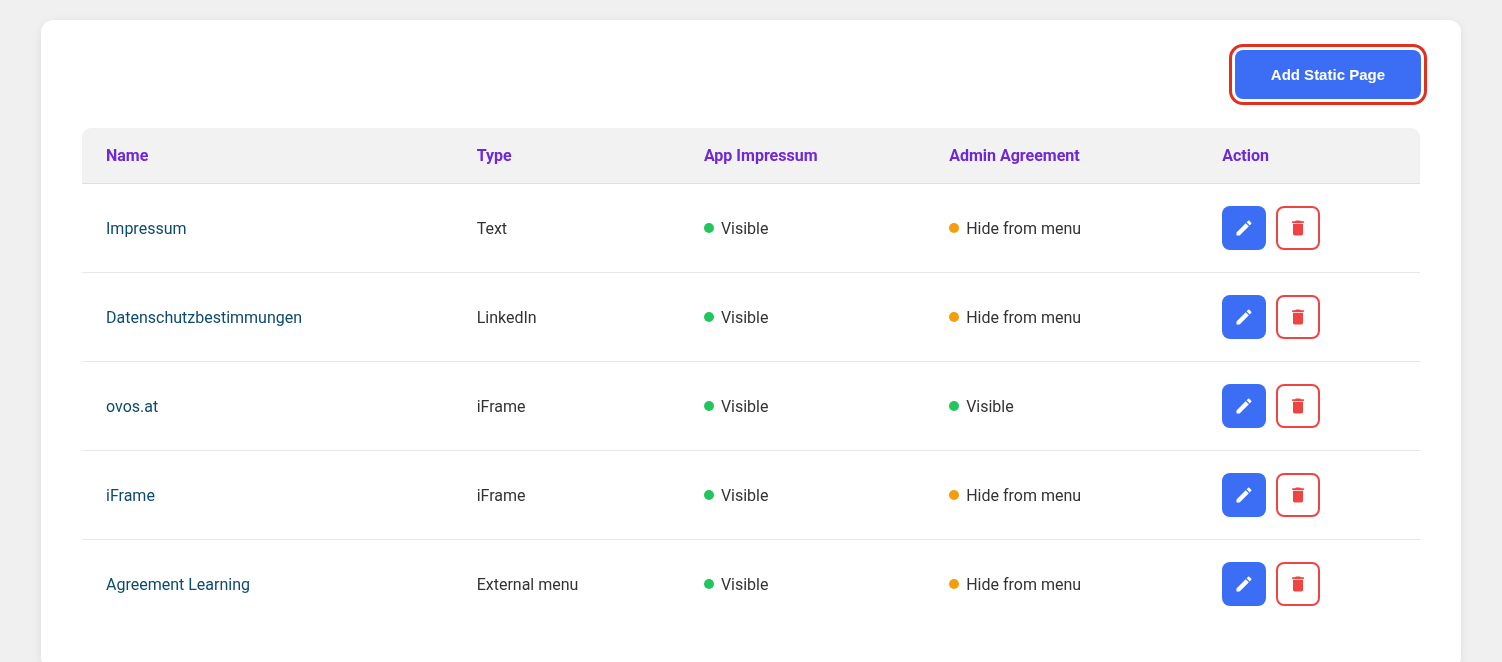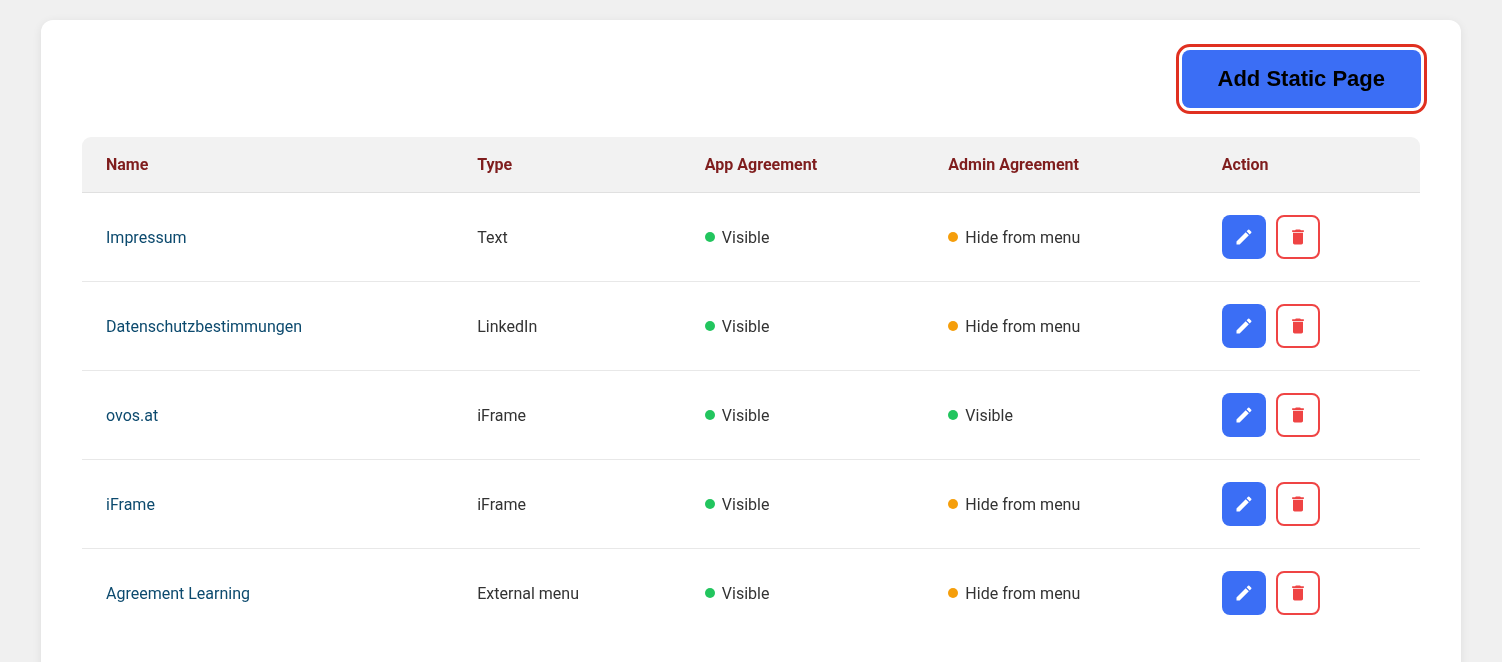--- a/index.html
+++ b/index.html
@@ -28,25 +28,25 @@
     }
 
     .top-bar {
       display: flex;
       justify-content: flex-end;
       margin-bottom: 28px;
     }
 
     .add-static-page-btn {
       background-color: #3b6ef5;
-      color: #000000;
+      color: #ffffff;
       border: none;
       border-radius: 8px;
       padding: 16px 36px;
-      font-size: 22px;
+      font-size: 15px;
       font-weight: 600;
       cursor: pointer;
       outline: 3px solid #e03020;
       outline-offset: 3px;
     }
 
     .data-table {
       width: 100%;
       border-collapse: collapse;
       border: 1px solid #e0e0e0;
@@ -56,21 +56,21 @@
 
     .data-table thead tr {
       background-color: #f2f2f2;
     }
 
     .data-table thead th {
       text-align: left;
       padding: 18px 24px;
       font-size: 16px;
       font-weight: 700;
-      color: #7f1d1d;
+      color: #6d28d9;
       border-bottom: 1px solid #e0e0e0;
     }
 
     .data-table tbody tr {
       border-bottom: 1px solid #e8e8e8;
     }
 
     .data-table tbody tr:last-child {
       border-bottom: none;
     }
@@ -164,21 +164,21 @@
 <div class="page-container">
   <div class="top-bar">
     <button class="add-static-page-btn">Add Static Page</button>
   </div>
 
   <table class="data-table">
     <thead>
       <tr>
         <th>Name</th>
         <th>Type</th>
-        <th>App Agreement</th>
+        <th>App Impressum</th>
         <th>Admin Agreement</th>
         <th>Action</th>
       </tr>
     </thead>
     <tbody id="table-body">
     <tr>
           <td><a href="#" class="name-link">Impressum</a></td>
           <td>Text</td>
           <td><span class="visibility-badge">
               <span class="dot dot-green"></span>

